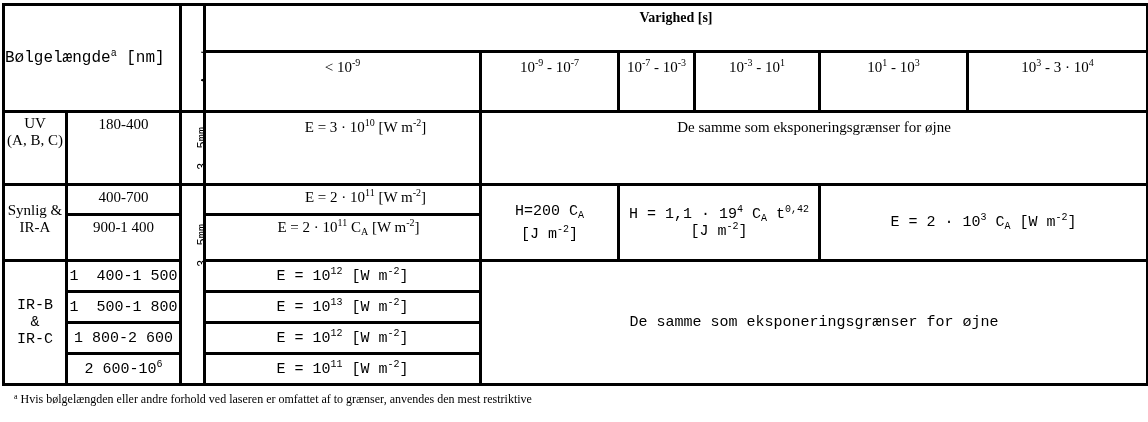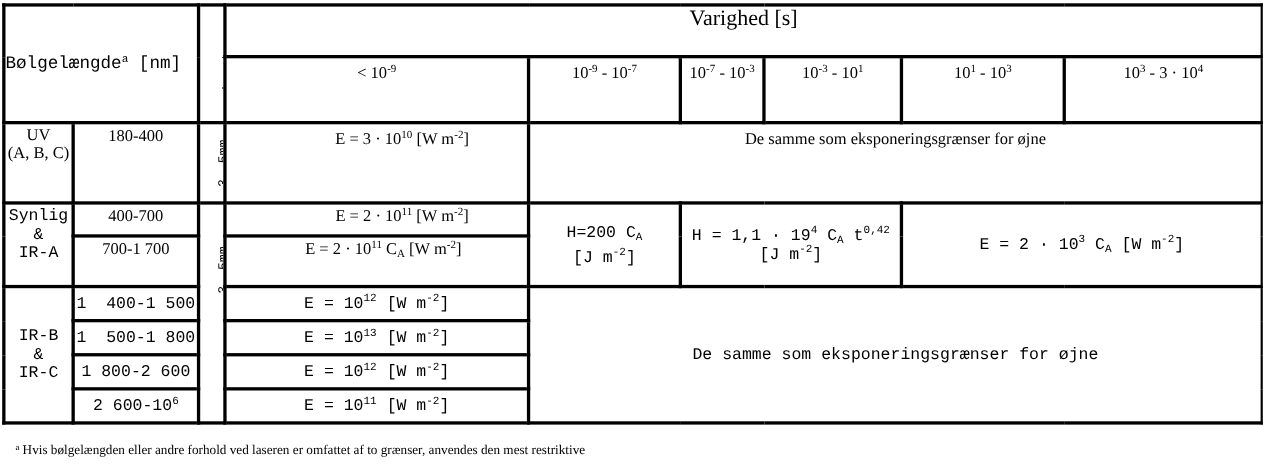--- a/index.html
+++ b/index.html
@@ -21,21 +21,21 @@
   sub { font-size: 10px; vertical-align: 0; position: relative; top: 3px; line-height: 0; }
   .small { font-size: 12px; line-height: 13px; }
   .rot {
     display: inline-block; transform: rotate(-90deg); white-space: nowrap;
     font-size: 12px;
   }
   .vcenter { vertical-align: middle !important; font-family: Liberation Mono, monospace; }
   .pt { padding-top: 6px !important; }
   .pt3 { padding-top: 3px !important; }
   .footnote {
-    position: absolute; left: 14px; top: 402px; font-size: 12px;
+    position: absolute; left: 14px; top: 392px; font-size: 12px;
   }
   .footnote sup { font-size: 8px; top: -4px; }
   .indent { text-align: right; padding-left: 46px !important; }
   .indent2 { text-align: center; padding-left: 12px !important; }
 </style>
 </head>
 <body>
 
 <table class="laser">
   <colgroup>
@@ -51,21 +51,21 @@
   </colgroup>
 
   <tbody>
       <tr style="height:47px">
     <td colspan="2" rowspan="2" class="vcenter" style="text-align:left; font-size:16px;">
       <span>Bølgelængde</span><sup>a</sup><span> [nm]</span>
     </td>
     <td rowspan="2" class="vcenter">
       <span class="rot">Apertur</span>
     </td>
-    <td colspan="6" class="pt3" style="font-size:20px;">
+    <td colspan="6" class="pt3" style="font-size:14px;font-weight:bold;">
       <span>Varighed [s]</span>
     </td>
   </tr>
 
   <tr style="height:60px">
     <td class="pt">
       <span>&lt; 10</span><sup>-9</sup>
     </td>
     <td class="pt">
       <span>10</span><sup>-9</sup><span> - 10</span><sup>-7</sup>
@@ -97,21 +97,21 @@
     </td>
     <td class="pt indent">
       <span>E = 3 · 10</span><sup>10</sup><span> [W m</span><sup>-2</sup><span>]</span>
     </td>
     <td colspan="5" class="pt">
       <span>De samme som eksponeringsgrænser for øjne</span>
     </td>
   </tr>
 
   <tr style="height:30px">
-    <td rowspan="2" class="small" style="padding-top:2px;font-family:Liberation Mono, monospace;">
+    <td rowspan="2" class="small" style="padding-top:16px;">
       <div>Synlig &amp;</div>
       <div>IR-A</div>
     </td>
     <td class="pt3">
       <span>400-700</span>
     </td>
     <td rowspan="6" class="vcenter">
       <div style="position:relative; top:-40px;"><span class="rot">3. 5mm</span></div>
     </td>
     <td class="pt3 indent">
@@ -125,21 +125,21 @@
       <div><span>H = 1,1 · 19</span><sup>4</sup><span> C</span><sub>A</sub><span> t</span><sup>0,42</sup></div>
       <div><span>[J m</span><sup>-2</sup><span>]</span></div>
     </td>
     <td colspan="2" rowspan="2" class="vcenter">
       <span>E  =  2  · 10</span><sup>3</sup><span> C</span><sub>A</sub><span> [W m</span><sup>-2</sup><span>]</span>
     </td>
   </tr>
 
   <tr style="height:46px">
     <td class="pt3">
-      <span>700-1 700</span>
+      <span>900-1 400</span>
     </td>
     <td class="pt3 indent2">
       <span>E = 2 · 10</span><sup>11</sup><span> C</span><sub>A</sub><span> [W m</span><sup>-2</sup><span>]</span>
     </td>
   </tr>
 
   <tr style="height:31px">
     <td rowspan="4" class="small vcenter">
       <div>IR-B</div>
       <div>&amp;</div>

